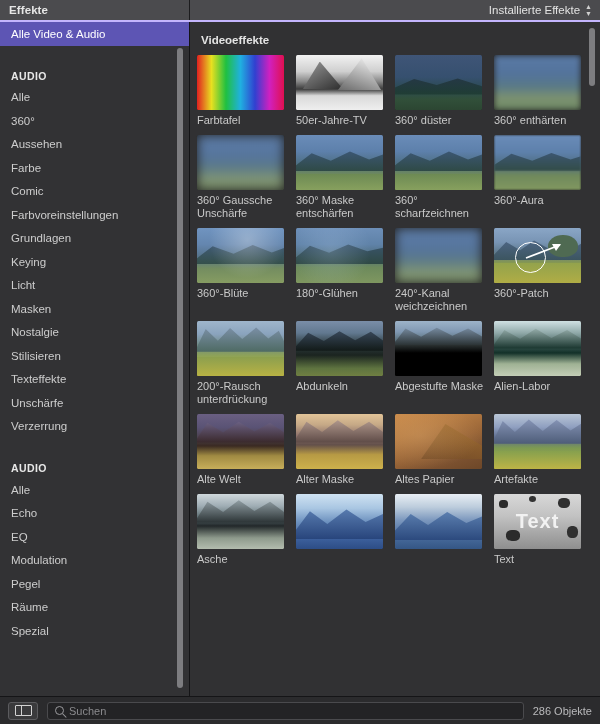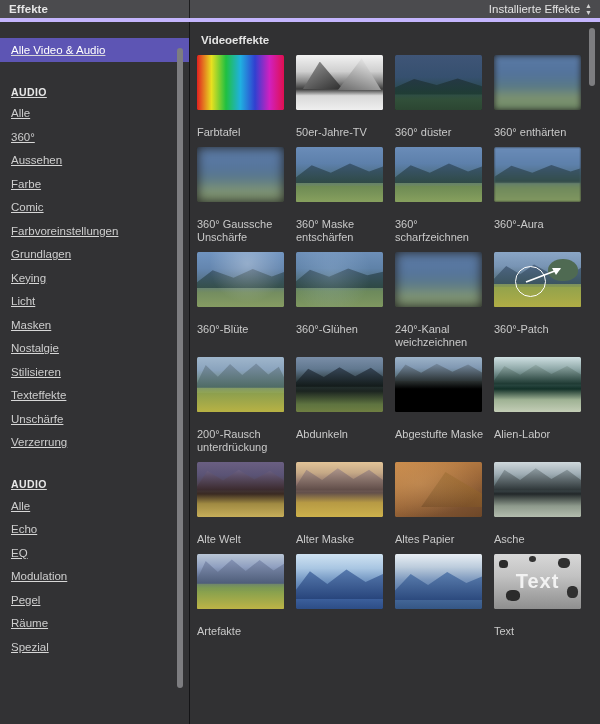--- a/index.html
+++ b/index.html
@@ -8,54 +8,54 @@
     background:#2c2c2e;
     font-family:"Liberation Sans", sans-serif;
     font-size:11.5px;
     color:#d7d7d7;
     -webkit-font-smoothing:antialiased;
   }
   #app { position:relative; width:600px; height:724px; display:flex; flex-direction:column; }
 
   
   .header { height:22px; flex:0 0 22px; display:flex; background:#4b4b4e;
-            border-bottom:4px solid #c4b5fd; }
+            border-bottom:2px solid #c4b5fd; }
   .header-left { width:190px; flex:0 0 190px; display:flex; align-items:center;
                  padding-left:9px; border-right:1px solid #1c1c1e; }
   .header-title { font-size:11.5px; font-weight:bold; color:#e6e6e6; letter-spacing:.1px; }
   .header-right { flex:1; display:flex; align-items:center; justify-content:flex-end;
                   padding-right:8px; gap:5px; }
   .popup-label { font-size:11.5px; font-weight:normal; color:#e3e3e3; }
   .chev { display:flex; flex-direction:column; gap:1px; line-height:0; }
   .chev span { font-size:7px; color:#cfcfcf; line-height:6px; }
 
   
   .body { flex:1; display:flex; min-height:0; }
 
   
   .sidebar { width:190px; flex:0 0 190px; background:#323234; position:relative;
              border-right:1px solid #141416; overflow:hidden; }
-  .side-list { padding-top:16px;text-decoration:underline; }
+  .side-list { padding-top:0; }
   .side-item { height:23.5px; display:flex; align-items:center; padding-left:11px;
                font-size:11.5px; color:#cdcdcd; }
   .side-item.selected { background:#5d55b4; color:#ffffff; }
   .side-head { height:26px; display:flex; align-items:flex-end; padding-left:11px;
                padding-bottom:4px; font-size:10.5px; font-weight:bold;
                color:#e8e8e8; letter-spacing:.4px; }
   .side-gap { height:14px; }
   .sb-thumb { position:absolute; width:6px; border-radius:3px; background:#7d7d80; }
 
   
   .content { flex:1; position:relative; background:#313133; overflow:hidden; }
   .section-title { padding:12px 0 9px 11px; font-size:11.5px; font-weight:bold; color:#e4e4e4; }
   .grid { display:flex; flex-wrap:wrap; padding-left:7px; }
   .cell { width:99px; margin-bottom:8px; }
   .thumb { width:87px; height:55px; border-radius:1.5px; overflow:hidden;
            position:relative; background:#222; }
-  .cap { margin-top:16px; width:92px; font-size:11px; line-height:13px; color:#c9c9c9;
+  .cap { margin-top:4px; width:92px; font-size:11px; line-height:13px; color:#c9c9c9;
          word-wrap:break-word; }
 
   .text-lbl { position:absolute; inset:0; display:flex; align-items:center;
               justify-content:center; font-size:20px; font-weight:bold; color:#f2f2f2;
               letter-spacing:1px; }
 
   
   .statusbar { height:28px; flex:0 0 28px; background:#2b2b2d; border-top:1px solid #151517;
                display:flex; align-items:center; padding:0 8px; gap:9px; }
   .toggle-btn { width:30px; height:18px; border:1px solid #5c5c5f; border-radius:3px;
@@ -214,21 +214,21 @@
             <div class="cap">360°-Blüte</div>
           </div>
           <div class="cell">
             <div class="thumb">
               <div style="position: absolute; inset: 0px;">
                 <div style="position:absolute;inset:0;background:linear-gradient(180deg,#6d8fb8 0%,#5f82a8 30%,#4f6e7e 50%,#6d8a5c 72%,#7f9760 100%);"></div>
                 <div style="position:absolute;left:0;top:24%;width:100%;height:42%;background:linear-gradient(180deg,#3b5672,#2f4944);clip-path:polygon(0 70%,16% 20%,38% 50%,60% 14%,82% 44%,100% 28%,100% 100%,0 100%);"></div>
                 <div style="position:absolute;inset:0;background:radial-gradient(circle at 40% 40%,rgba(200,225,255,.22),transparent 65%);"></div>
               </div>
             </div>
-            <div class="cap">360°-Glühen</div>
+            <div class="cap">180°-Glühen</div>
           </div>
           <div class="cell">
             <div class="thumb">
               <div style="position: absolute; inset: 0px;">
                 <div style="position:absolute;inset:0;background:linear-gradient(180deg,#5d7da8 0%,#55749c 40%,#5d7b84 62%,#879a74 82%,#78906a 100%);filter:blur(6px);"></div>
               </div>
             </div>
             <div class="cap">240°-Kanal weichzeichnen</div>
           </div>
           <div class="cell">
@@ -308,35 +308,35 @@
                 <div style="position:absolute;inset:0;background:linear-gradient(160deg,#c98a4a 0%,#b47a42 30%,#9a6638 55%,#7d5230 78%,#6d4728 100%);"></div>
                 <div style="position:absolute;left:30%;top:18%;width:70%;height:64%;background:linear-gradient(200deg,#a3702f,#6e4724);clip-path:polygon(0 100%,40% 0,100% 62%,100% 100%);opacity:.7;"></div>
                 <div style="position:absolute;inset:0;background:radial-gradient(ellipse at 30% 40%,rgba(230,180,120,.28),transparent 70%);"></div>
               </div>
             </div>
             <div class="cap">Altes Papier</div>
           </div>
           <div class="cell">
             <div class="thumb">
               <div style="position: absolute; inset: 0px;">
-                <div style="position:absolute;inset:0;background:linear-gradient(180deg,#cfd8dc 0%,#9fadb4 22%,#5e6e72 42%,#22282a 58%,#8e9a8c 80%,#b3bcae 100%);"></div>
-                <div style="position:absolute;left:0;top:8%;width:100%;height:44%;background:linear-gradient(180deg,#9aa8ae,#2a3234);clip-path:polygon(0 82%,12% 14%,30% 56%,48% 8%,66% 52%,84% 14%,100% 56%,100% 100%,0 100%);"></div>
-              </div>
-            </div>
-            <div class="cap">Asche</div>
-          </div>
-          <div class="cell">
-            <div class="thumb">
-              <div style="position: absolute; inset: 0px;">
                 <div style="position:absolute;inset:0;background:linear-gradient(180deg,#b9c6d6 0%,#8f9fc0 24%,#5a6a8c 44%,#7d9a52 62%,#b8b048 100%);"></div>
                 <div style="position:absolute;left:0;top:6%;width:100%;height:48%;background:linear-gradient(180deg,#8b99bb,#4d5c78);clip-path:polygon(0 84%,10% 14%,24% 56%,40% 8%,56% 52%,72% 10%,88% 50%,100% 24%,100% 100%,0 100%);"></div>
                 <div style="position:absolute;left:0;bottom:0;width:100%;height:32%;background:linear-gradient(180deg,#86a04e,#bdb446);"></div>
               </div>
             </div>
             <div class="cap">Artefakte</div>
+          </div>
+          <div class="cell">
+            <div class="thumb">
+              <div style="position: absolute; inset: 0px;">
+                <div style="position:absolute;inset:0;background:linear-gradient(180deg,#cfd8dc 0%,#9fadb4 22%,#5e6e72 42%,#22282a 58%,#8e9a8c 80%,#b3bcae 100%);"></div>
+                <div style="position:absolute;left:0;top:8%;width:100%;height:44%;background:linear-gradient(180deg,#9aa8ae,#2a3234);clip-path:polygon(0 82%,12% 14%,30% 56%,48% 8%,66% 52%,84% 14%,100% 56%,100% 100%,0 100%);"></div>
+              </div>
+            </div>
+            <div class="cap">Asche</div>
           </div>
           <div class="cell">
             <div class="thumb">
               <div style="position: absolute; inset: 0px;">
                 <div style="position:absolute;inset:0;background:linear-gradient(180deg,#cfe2f2 0%,#a9c6e2 26%,#6f93c0 50%,#3f63a0 78%,#2d4d86 100%);"></div>
                 <div style="position:absolute;left:0;top:22%;width:100%;height:60%;background:linear-gradient(180deg,#5d81b4,#28457c);clip-path:polygon(0 72%,16% 16%,36% 54%,58% 10%,80% 48%,100% 24%,100% 100%,0 100%);"></div>
               </div>
             </div>
             <div class="cap"></div>
           </div>
@@ -361,14 +361,24 @@
               </div>
               <div class="text-lbl">Text</div>
             </div>
             <div class="cap">Text</div>
           </div>
         </div>
       <div class="sb-thumb" style="right:5px; top:6px; height:58px;"></div>
     </div>
   </div>
 
+  <div class="statusbar">
+    <div class="toggle-btn">
+      <div class="toggle-glyph"></div>
+    </div>
+    <div class="search">
+      <div class="mag"></div>
+      <input type="text" placeholder="Suchen" style="">
+    </div>
+    <div class="count">286 Objekte</div>
+  </div>
 
 </div>
 
 </body></html>

